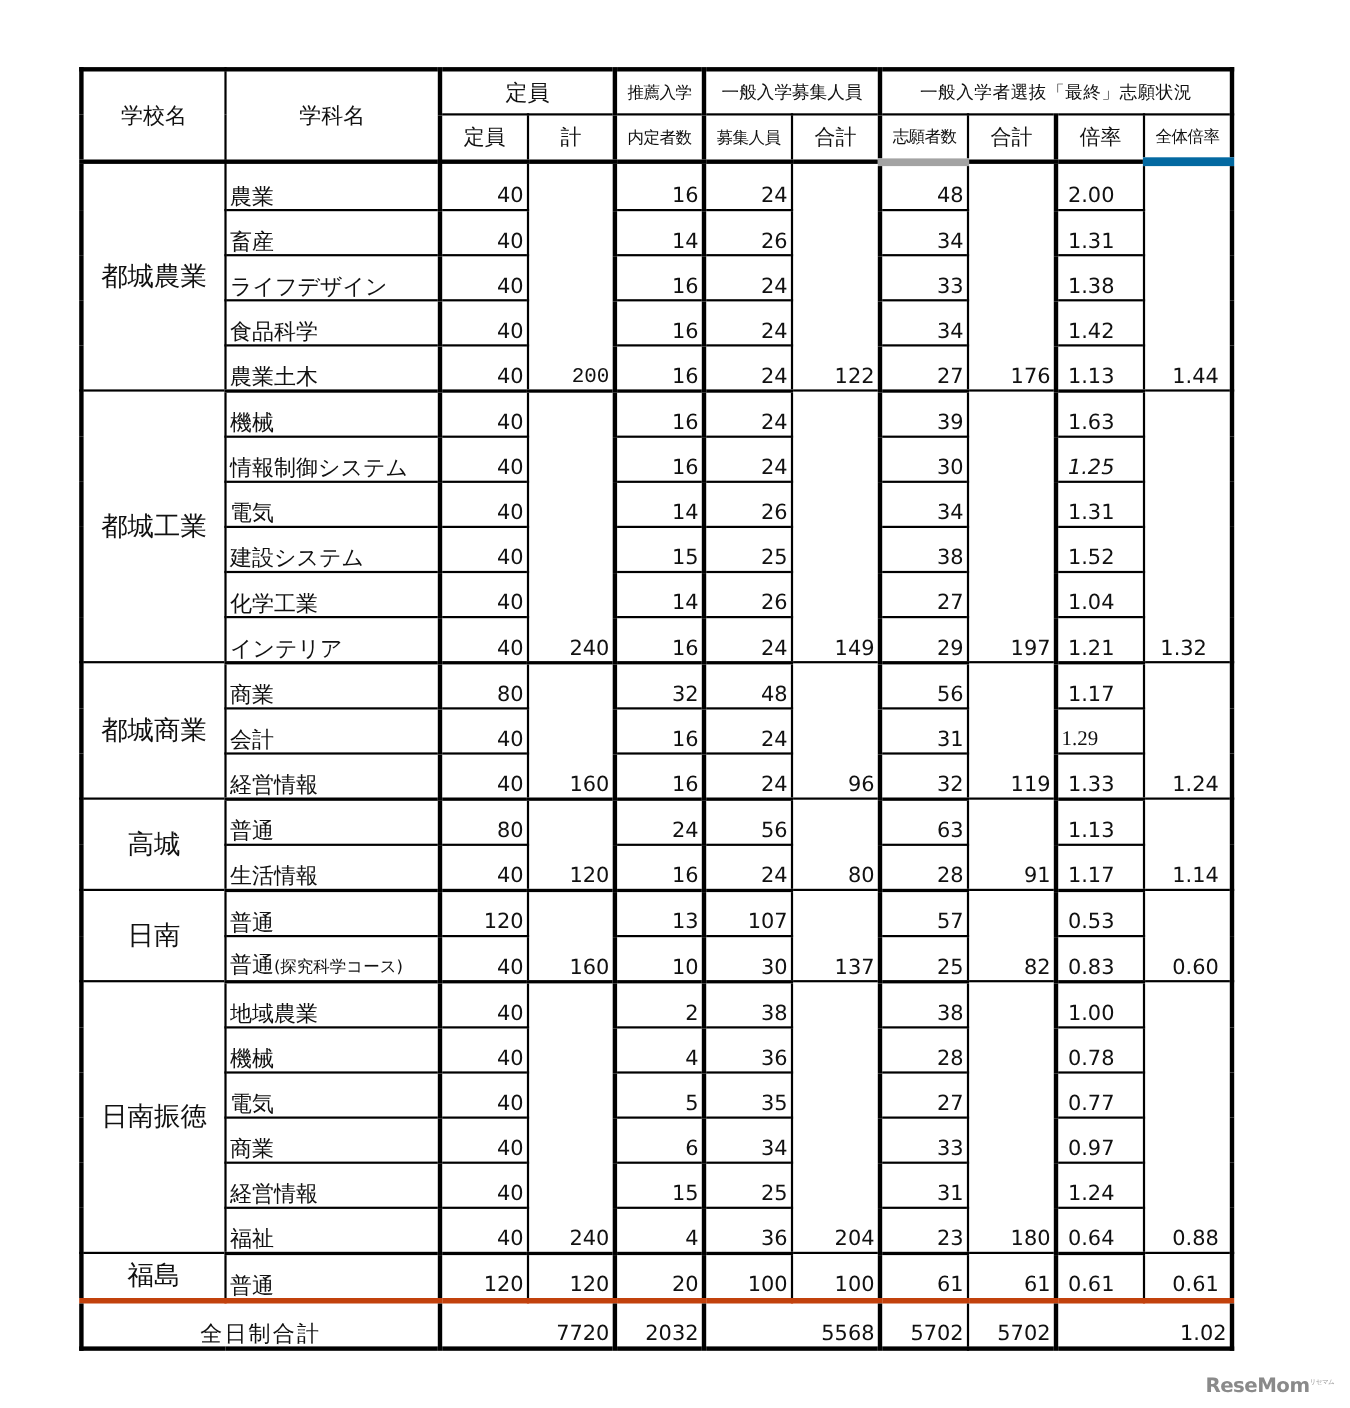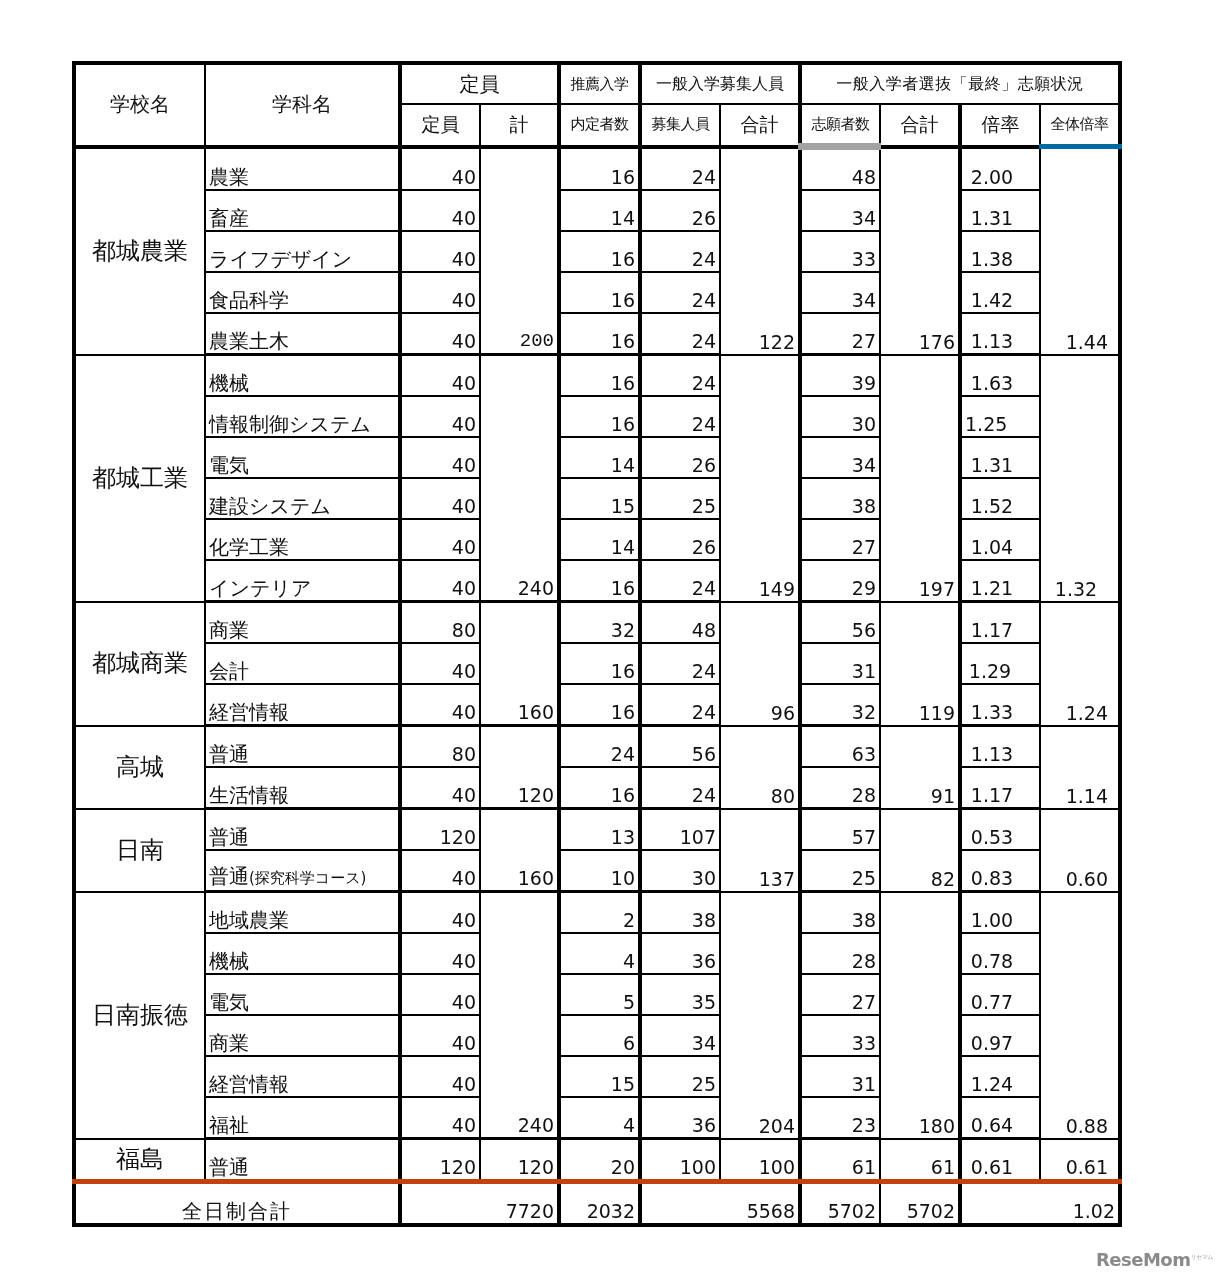--- a/index.html
+++ b/index.html
@@ -54,21 +54,21 @@
       </tr>
       <tr class="thickB">
         <th class="thickL" style="border-bottom:4px solid #000;">定員</th>
         <th style="border-bottom:4px solid #000;">計</th>
         <th class="small thickL" style="border-bottom:4px solid #000;">内定者数</th>
         <th class="small thickL" style="border-bottom:4px solid #000;">募集人員</th>
         <th style="border-bottom:4px solid #000;">合計</th>
         <th class="small thickL" style="border-bottom:7px solid #a3a3a3;">志願者数</th>
         <th style="border-bottom:4px solid #000;">合計</th>
         <th class="thickL" style="border-bottom:4px solid #000;">倍率</th>
-        <th class="small" style="border-bottom:5px solid #0369a1;">全体倍率</th>
+        <th class="small" style="border-bottom:8px solid #0369a1;">全体倍率</th>
       </tr>
     </thead>
     <tbody id="tbody">
         <tr>
           <td class="school" rowspan="5">都城農業</td>
           <td class="dept"><span>農業</span></td>
           <td class="num thickL">40</td>
           <td class="num" rowspan="5" style="border-bottom: 3px solid rgb(0, 0, 0); font-family: Liberation Mono, monospace;">200</td>
           <td class="num thickL">16</td>
           <td class="num thickL">24</td>
@@ -122,21 +122,21 @@
           <td class="num" rowspan="6">197</td>
           <td class="num thickL" style="text-align: center; padding-right: 20px;">1.63</td>
           <td class="num" rowspan="6" style="padding-right: 10px; text-align: center;">1.32</td>
         </tr>
         <tr>
           <td class="dept"><span>情報制御システム</span></td>
           <td class="num thickL">40</td>
           <td class="num thickL">16</td>
           <td class="num thickL">24</td>
           <td class="num thickL">30</td>
-          <td class="num thickL" style="text-align: left; padding-right: 20px;">1.25</td>
+          <td class="num thickL" style="text-align: center; padding-right: 20px; font-style: italic;">1.25</td>
         </tr>
         <tr>
           <td class="dept"><span>電気</span></td>
           <td class="num thickL">40</td>
           <td class="num thickL">14</td>
           <td class="num thickL">26</td>
           <td class="num thickL">34</td>
           <td class="num thickL" style="text-align: center; padding-right: 20px;">1.31</td>
         </tr>
         <tr>
@@ -175,21 +175,21 @@
           <td class="num" rowspan="3">119</td>
           <td class="num thickL" style="text-align: center; padding-right: 20px;">1.17</td>
           <td class="num" rowspan="3" style="padding-right: 10px;">1.24</td>
         </tr>
         <tr>
           <td class="dept"><span>会計</span></td>
           <td class="num thickL">40</td>
           <td class="num thickL">16</td>
           <td class="num thickL">24</td>
           <td class="num thickL">31</td>
-          <td class="num thickL" style="text-align: center; padding-right: 24px;">1.29</td>
+          <td class="num thickL" style="text-align: left; padding-right: 24px; font-family: Liberation Serif, serif;">1.29</td>
         </tr>
         <tr class="grp-end">
           <td class="dept"><span>経営情報</span></td>
           <td class="num thickL">40</td>
           <td class="num thickL">16</td>
           <td class="num thickL">24</td>
           <td class="num thickL">32</td>
           <td class="num thickL" style="text-align: center; padding-right: 20px;">1.33</td>
         </tr>
         <tr>

